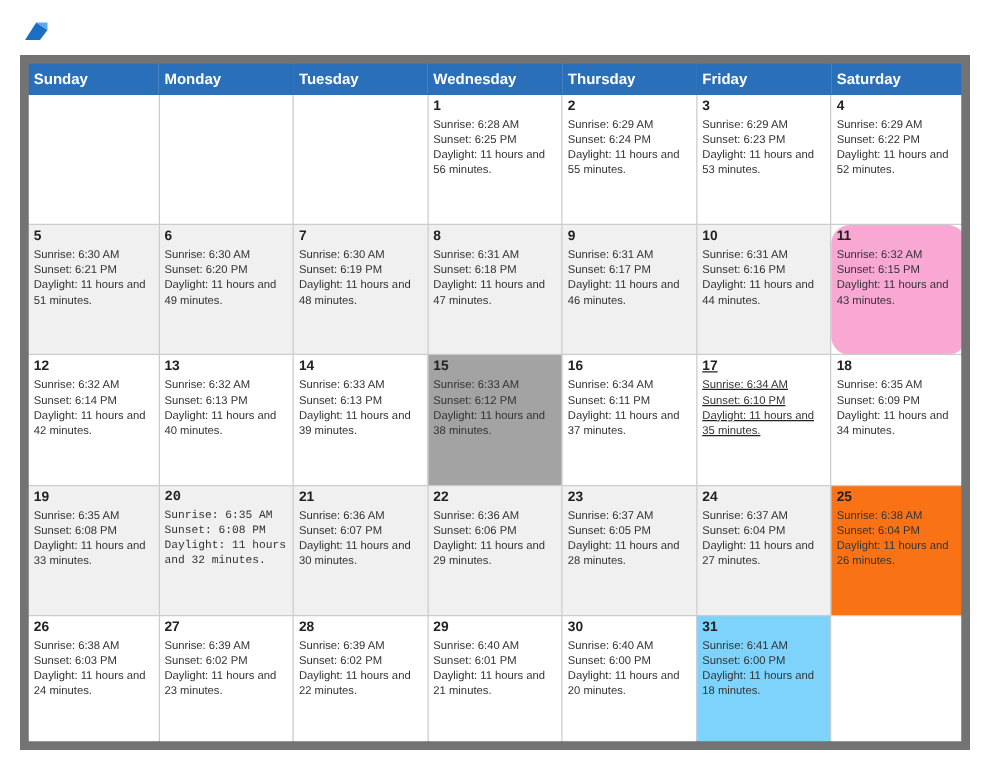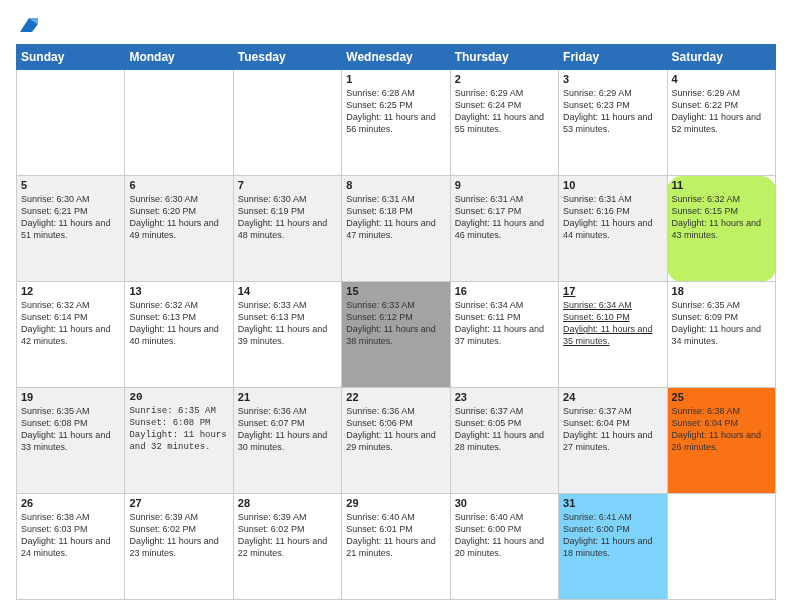--- a/index.html
+++ b/index.html
@@ -57,21 +57,21 @@
       font-weight: bold;
       color: #222;
       line-height: 1.1;
     }
     .location {
       font-size: 15px;
       color: #444;
     }
     .calendar {
       flex: 1;
-      border: 1px solid #737373;
+      border: 7px solid #737373;
       border-collapse: collapse;
       width: 100%;
       table-layout: fixed;
     }
     .calendar th {
       background: #2a6fba;
       color: #fff;
       font-size: 12px;
       font-weight: bold;
       padding: 5px 4px;
@@ -200,21 +200,21 @@
             <div class="cell-info" style="white-space: pre-line;">Sunrise: 6:31 AM
 Sunset: 6:17 PM
 Daylight: 11 hours and 46 minutes.</div>
           </td>
           <td style="background: rgb(240, 240, 240);">
             <span class="day-num">10</span>
             <div class="cell-info" style="white-space: pre-line;">Sunrise: 6:31 AM
 Sunset: 6:16 PM
 Daylight: 11 hours and 44 minutes.</div>
           </td>
-          <td style="background: #bef264; border-radius: 15px;">
+          <td style="background: #f9a8d4; border-radius: 15px;">
             <span class="day-num">11</span>
             <div class="cell-info" style="white-space: pre-line;">Sunrise: 6:32 AM
 Sunset: 6:15 PM
 Daylight: 11 hours and 43 minutes.</div>
           </td>
         </tr>
         <tr>
           <td style="background: rgb(255, 255, 255);">
             <span class="day-num">12</span>
             <div class="cell-info" style="white-space: pre-line;">Sunrise: 6:32 AM

